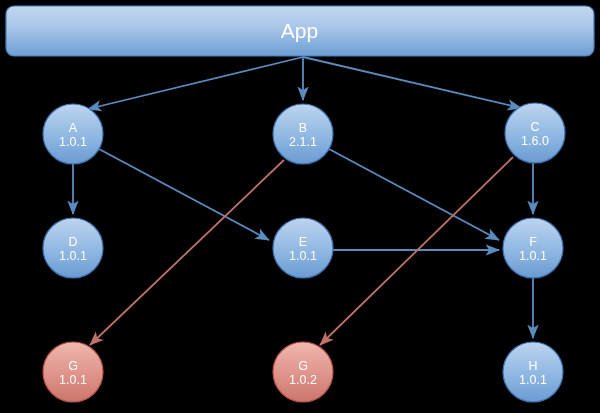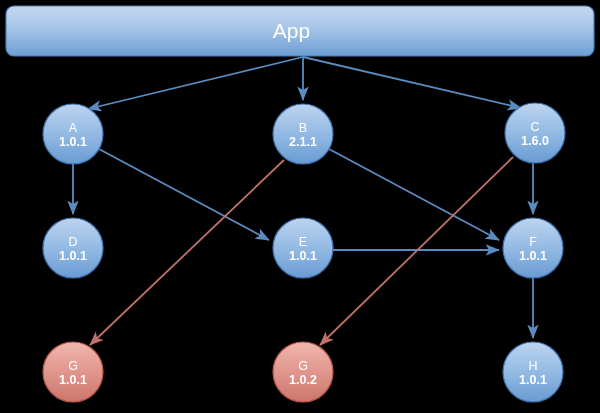--- a/index.html
+++ b/index.html
@@ -20,42 +20,42 @@
   }
   #graph-svg {
     position: absolute;
     left: 0;
     top: 0;
     width: 600px;
     height: 413px;
   }
   .app-box-label {
     position: absolute;
-    left: 0;
+    left: 8px;
     top: 0;
     width: 583px;
     text-align: center;
     color: #ffffff;
     font-size: 21px;
     font-family: "Liberation Sans", sans-serif;
     line-height: 1;
     pointer-events: none;
   }
   .node-label {
     position: absolute;
     text-align: center;
     color: #ffffff;
     font-size: 12.5px;
     font-family: "Liberation Sans", sans-serif;
     line-height: 14px;
     pointer-events: none;
     width: 70px;
   }
   .node-label .nm { display: block; }
-  .node-label .ver { display: block; font-weight: bold; }
+  .node-label .ver { display: block; }
 </style>
 </head>
 <body>
 
 <div id="canvas">
 
   <svg id="graph-svg" viewBox="0 0 600 413" xmlns="http://www.w3.org/2000/svg">
     <defs>
       <linearGradient id="gradBlue" x1="0" y1="0" x2="0" y2="1">
         <stop offset="0%" stop-color="#bdd4ee"></stop>

